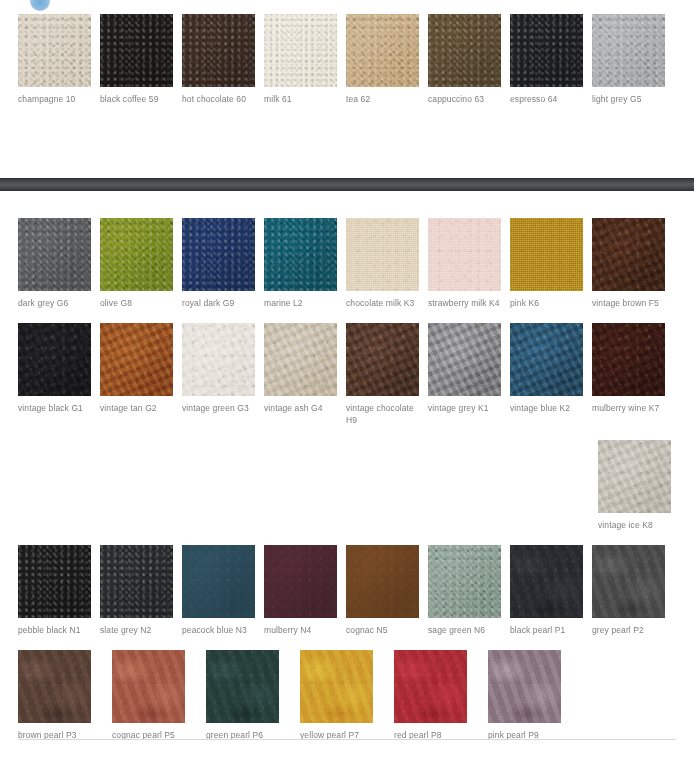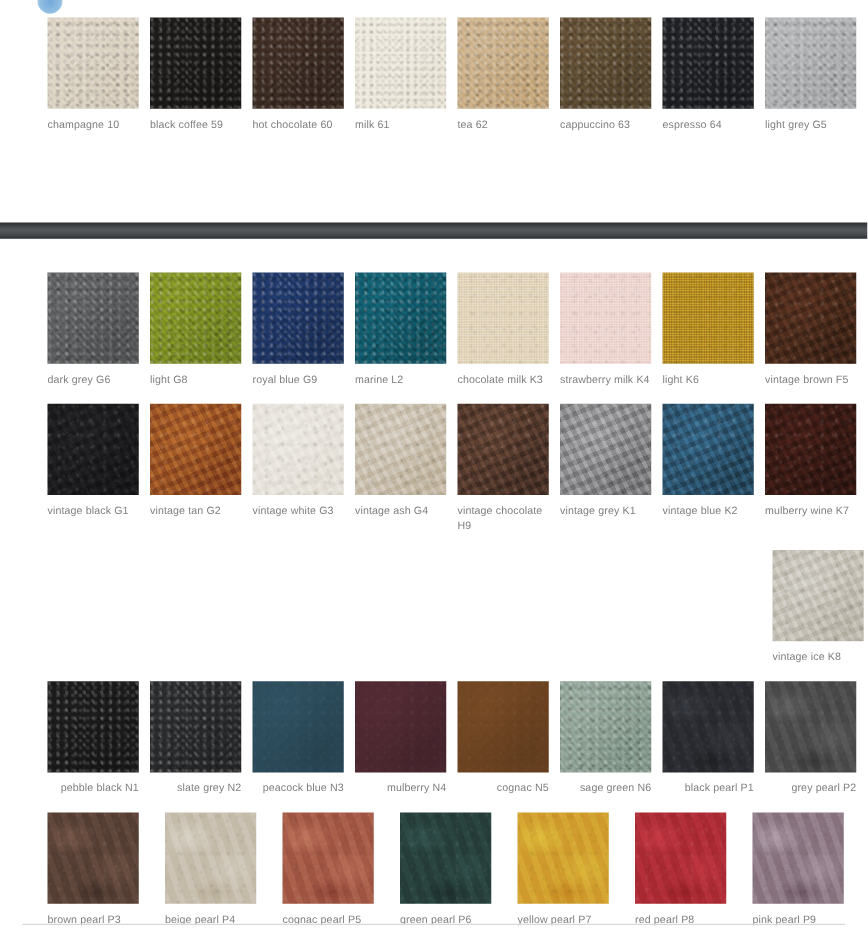--- a/index.html
+++ b/index.html
@@ -25,21 +25,21 @@
     left: 30px;
     top: -9px;
     width: 20px;
     height: 20px;
     border-radius: 50%;
     background: radial-gradient(circle at 50% 55%, #5b9bd5 0%, #7fb3dd 55%, #cfe0f0 85%, rgba(255,255,255,0) 100%);
     opacity: .85;
   }
 
   
-  .section { position: relative; width: 555px; padding-left: 20px; }
+  .section { position: relative; width: 555px; }
 
   .swatch-grid {
     position: relative;
     padding: 0 0 0 18px;
     display: block;
   }
   .swatch-row {
     position: relative;
     display: flex;
     flex-wrap: nowrap;
@@ -200,59 +200,59 @@
 
 <div class="section" id="section-main" style="position:absolute;left:0;top:218px;">
   <div class="swatch-grid">
       <div class="swatch-row" style="margin-bottom: 14px; justify-content: space-between;">
         <div class="swatch-cell">
           <div class="swatch-tile grain-pebble" style="background-color: rgb(90, 92, 94);"></div>
           <div class="swatch-label">dark grey G6</div>
         </div>
         <div class="swatch-cell">
           <div class="swatch-tile grain-pebble" style="background-color: rgb(125, 143, 34);"></div>
-          <div class="swatch-label">light G8</div>
+          <div class="swatch-label">olive G8</div>
         </div>
         <div class="swatch-cell">
           <div class="swatch-tile grain-pebble" style="background-color: rgb(29, 52, 99);"></div>
-          <div class="swatch-label">royal blue G9</div>
+          <div class="swatch-label">royal dark G9</div>
         </div>
         <div class="swatch-cell">
           <div class="swatch-tile grain-pebble" style="background-color: rgb(16, 89, 106);"></div>
           <div class="swatch-label">marine L2</div>
         </div>
         <div class="swatch-cell">
           <div class="swatch-tile grain-woven" style="background-color: rgb(226, 212, 187);"></div>
           <div class="swatch-label">chocolate milk K3</div>
         </div>
         <div class="swatch-cell">
           <div class="swatch-tile grain-woven" style="background-color: rgb(237, 213, 207);"></div>
           <div class="swatch-label">strawberry milk K4</div>
         </div>
         <div class="swatch-cell">
           <div class="swatch-tile grain-woven" style="background-color: rgb(179, 138, 34);"></div>
-          <div class="swatch-label">light K6</div>
+          <div class="swatch-label">pink K6</div>
         </div>
         <div class="swatch-cell">
           <div class="swatch-tile grain-vintage" style="background-color: rgb(74, 42, 27);"></div>
           <div class="swatch-label">vintage brown F5</div>
         </div>
       </div>
       <div class="swatch-row" style="margin-bottom: 14px;">
         <div class="swatch-cell">
           <div class="swatch-tile grain-vintage" style="background-color: rgb(28, 28, 30);"></div>
           <div class="swatch-label">vintage black G1</div>
         </div>
         <div class="swatch-cell">
           <div class="swatch-tile grain-vintage" style="background-color: rgb(154, 83, 36);"></div>
           <div class="swatch-label">vintage tan G2</div>
         </div>
         <div class="swatch-cell">
           <div class="swatch-tile grain-vintage" style="background-color: rgb(232, 228, 221);"></div>
-          <div class="swatch-label">vintage white G3</div>
+          <div class="swatch-label">vintage green G3</div>
         </div>
         <div class="swatch-cell">
           <div class="swatch-tile grain-vintage" style="background-color: rgb(203, 193, 176);"></div>
           <div class="swatch-label">vintage ash G4</div>
         </div>
         <div class="swatch-cell">
           <div class="swatch-tile grain-vintage" style="background-color: rgb(84, 57, 44);"></div>
           <div class="swatch-label">vintage chocolate H9</div>
         </div>
         <div class="swatch-cell">
@@ -276,21 +276,21 @@
         <div class="swatch-cell spacer"></div>
         <div class="swatch-cell">
           <div class="swatch-tile grain-vintage" style="background-color: rgb(198, 194, 184);"></div>
           <div class="swatch-label">vintage ice K8</div>
         </div>
         <div class="swatch-cell">
           <div class="swatch-tile grain-gator" style="background-color: rgb(36, 38, 40);"></div>
           <div class="swatch-label">rey alligator 50</div>
         </div>
       </div>
-      <div class="swatch-row" style="margin-bottom: 14px; text-align: right;">
+      <div class="swatch-row" style="margin-bottom: 14px;">
         <div class="swatch-cell">
           <div class="swatch-tile grain-pebble" style="background-color: rgb(26, 26, 26);"></div>
           <div class="swatch-label">pebble black N1</div>
         </div>
         <div class="swatch-cell">
           <div class="swatch-tile grain-pebble" style="background-color: rgb(40, 41, 43);"></div>
           <div class="swatch-label">slate grey N2</div>
         </div>
         <div class="swatch-cell">
           <div class="swatch-tile grain-smooth" style="background-color: rgb(43, 74, 89);"></div>
@@ -316,24 +316,20 @@
           <div class="swatch-tile grain-pearl" style="background-color: rgb(76, 76, 76);"></div>
           <div class="swatch-label">grey pearl P2</div>
         </div>
       </div>
       <div class="swatch-row" style="margin-bottom: 14px; gap: 12px;">
         <div class="swatch-cell">
           <div class="swatch-tile grain-pearl" style="background-color: rgb(90, 66, 55);"></div>
           <div class="swatch-label">brown pearl P3</div>
         </div>
         <div class="swatch-cell">
-          <div class="swatch-tile grain-pearl" style="background-color: rgb(200, 191, 174);"></div>
-          <div class="swatch-label">beige pearl P4</div>
-        </div>
-        <div class="swatch-cell">
           <div class="swatch-tile grain-pearl" style="background-color: rgb(165, 90, 71);"></div>
           <div class="swatch-label">cognac pearl P5</div>
         </div>
         <div class="swatch-cell">
           <div class="swatch-tile grain-pearl" style="background-color: rgb(39, 64, 60);"></div>
           <div class="swatch-label">green pearl P6</div>
         </div>
         <div class="swatch-cell">
           <div class="swatch-tile grain-pearl" style="background-color: rgb(210, 161, 46);"></div>
           <div class="swatch-label">yellow pearl P7</div>

